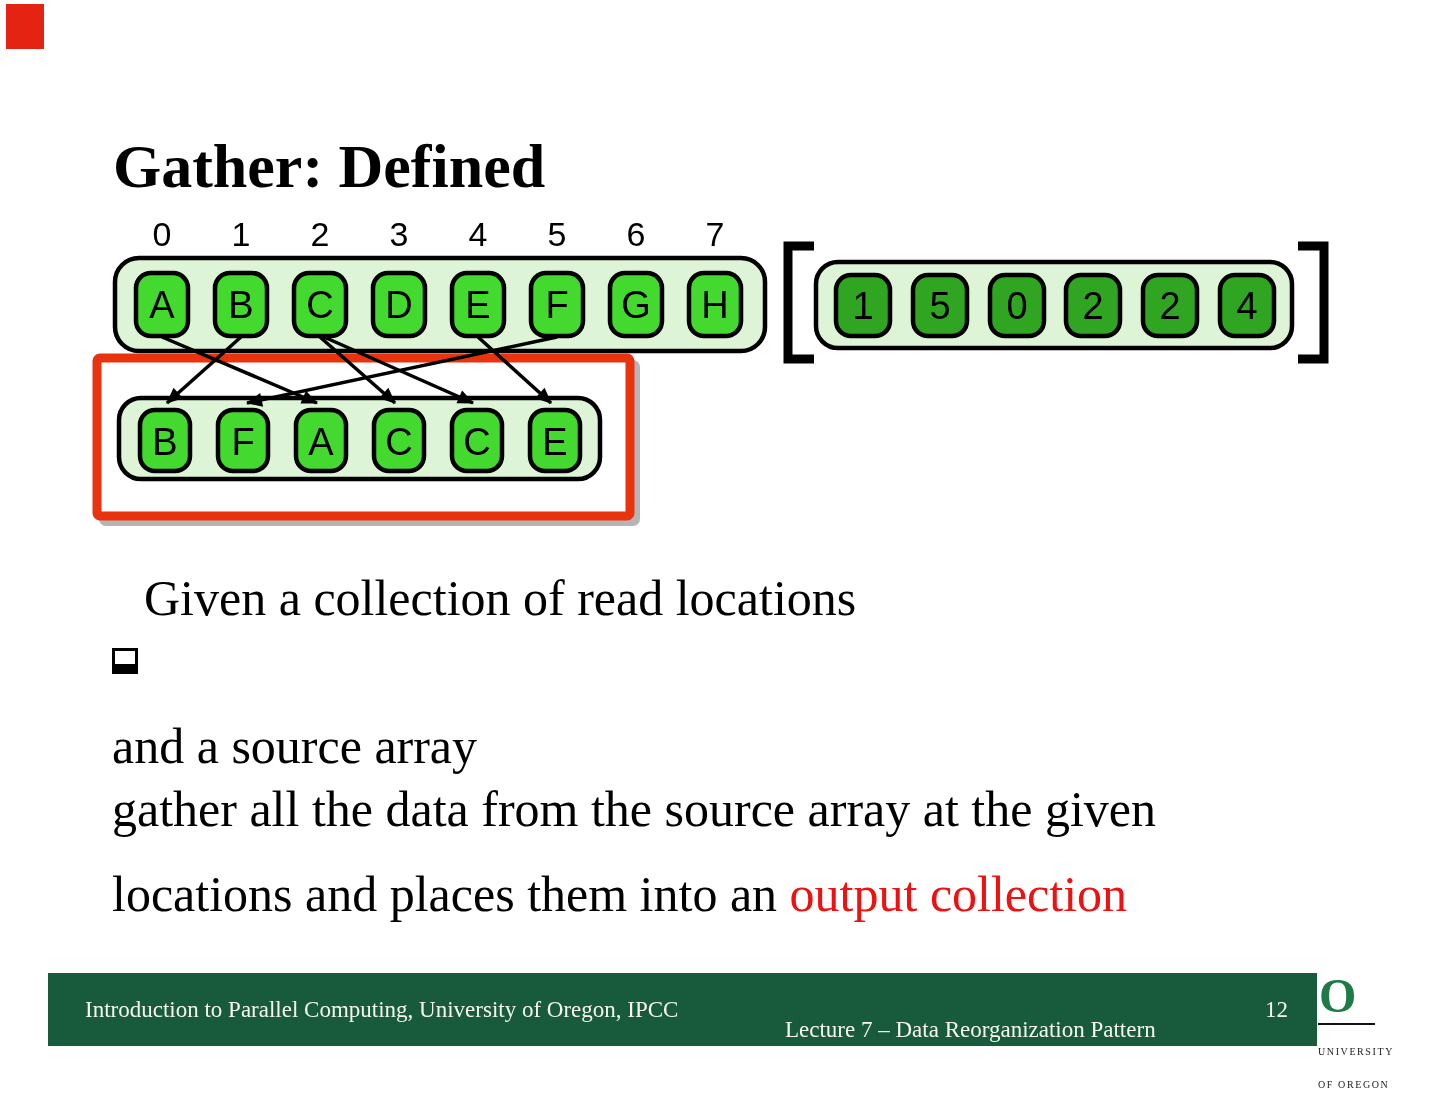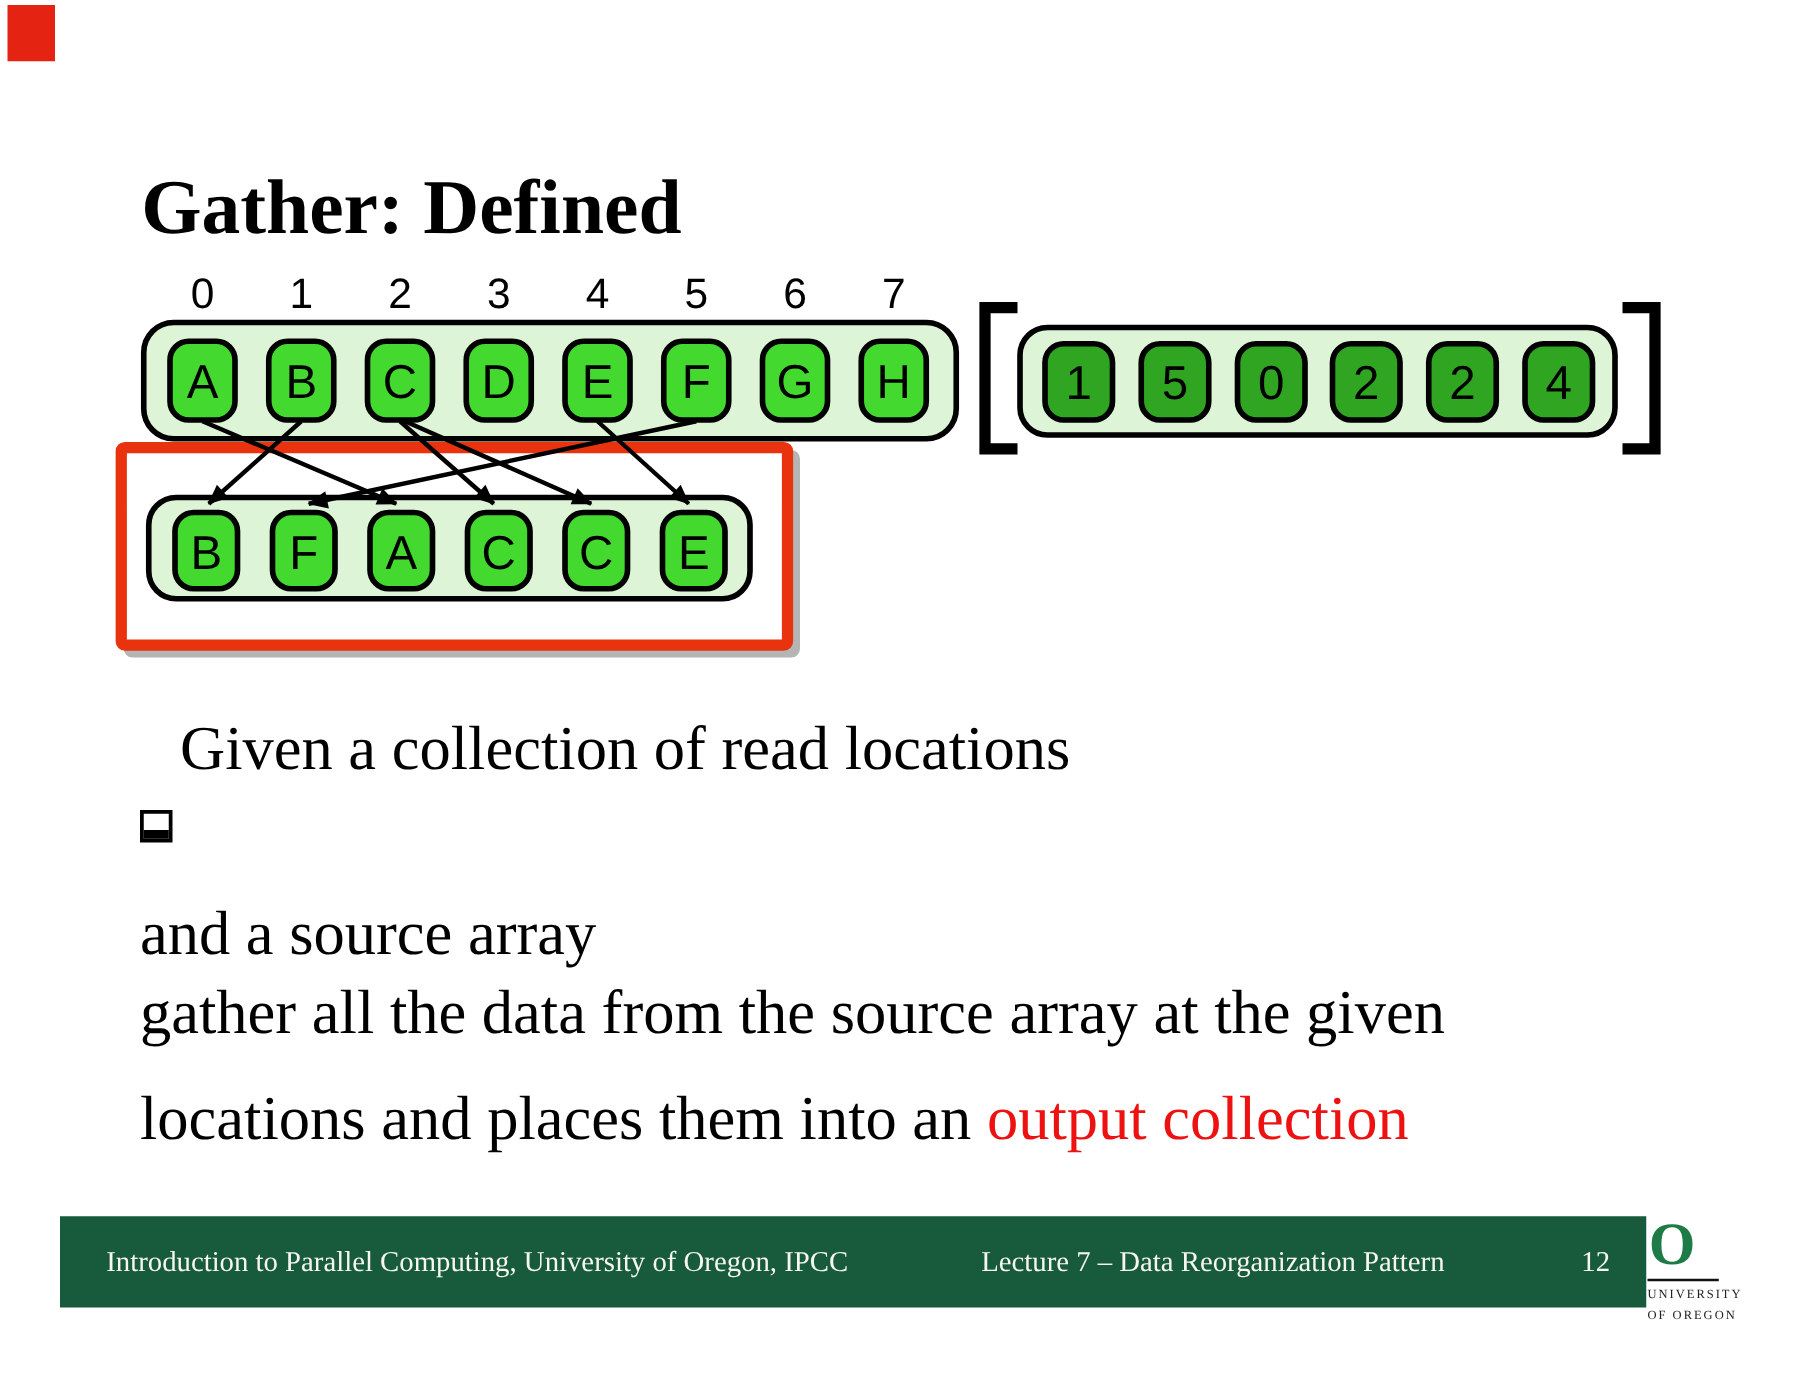--- a/index.html
+++ b/index.html
@@ -54,34 +54,34 @@
     position:absolute;left:48px;top:973px;width:1269px;height:73px;
     background:#175B3C;
   }
   .footer-text{
     position:absolute;top:0;height:73px;line-height:73px;
     color:#F7F7F0;font-size:23px;
     font-family:"Liberation Serif",serif;
     white-space:nowrap;
   }
   .f-left{left:37px;}
-  .f-center{left:737px;}
+  .f-center{left:737px;margin-top:20px;}
   .f-page{left:1217px;}
   .logo{
     position:absolute;left:1318px;top:972px;width:70px;
     font-family:"Liberation Serif",serif;
   }
   .logo-o{
     font-size:48px;font-weight:bold;color:#1E7A47;line-height:1.0;
     margin-left:1px;
   }
   .logo-rule{width:57px;height:2px;background:#111;margin-top:3px;}
   .logo-small{
     font-size:10px;color:#222;letter-spacing:1.6px;
-    margin-top:4px;line-height:1.3;white-space:nowrap;
+    margin-top:20px;line-height:1.3;white-space:nowrap;
   }
 </style>
 </head>
 <body>
 
 <div class="corner-accent"></div>
 
 <h1 class="slide-title">Gather: Defined</h1>
 
 <svg class="diagram" viewBox="0 0 1440 335" xmlns="http://www.w3.org/2000/svg">

